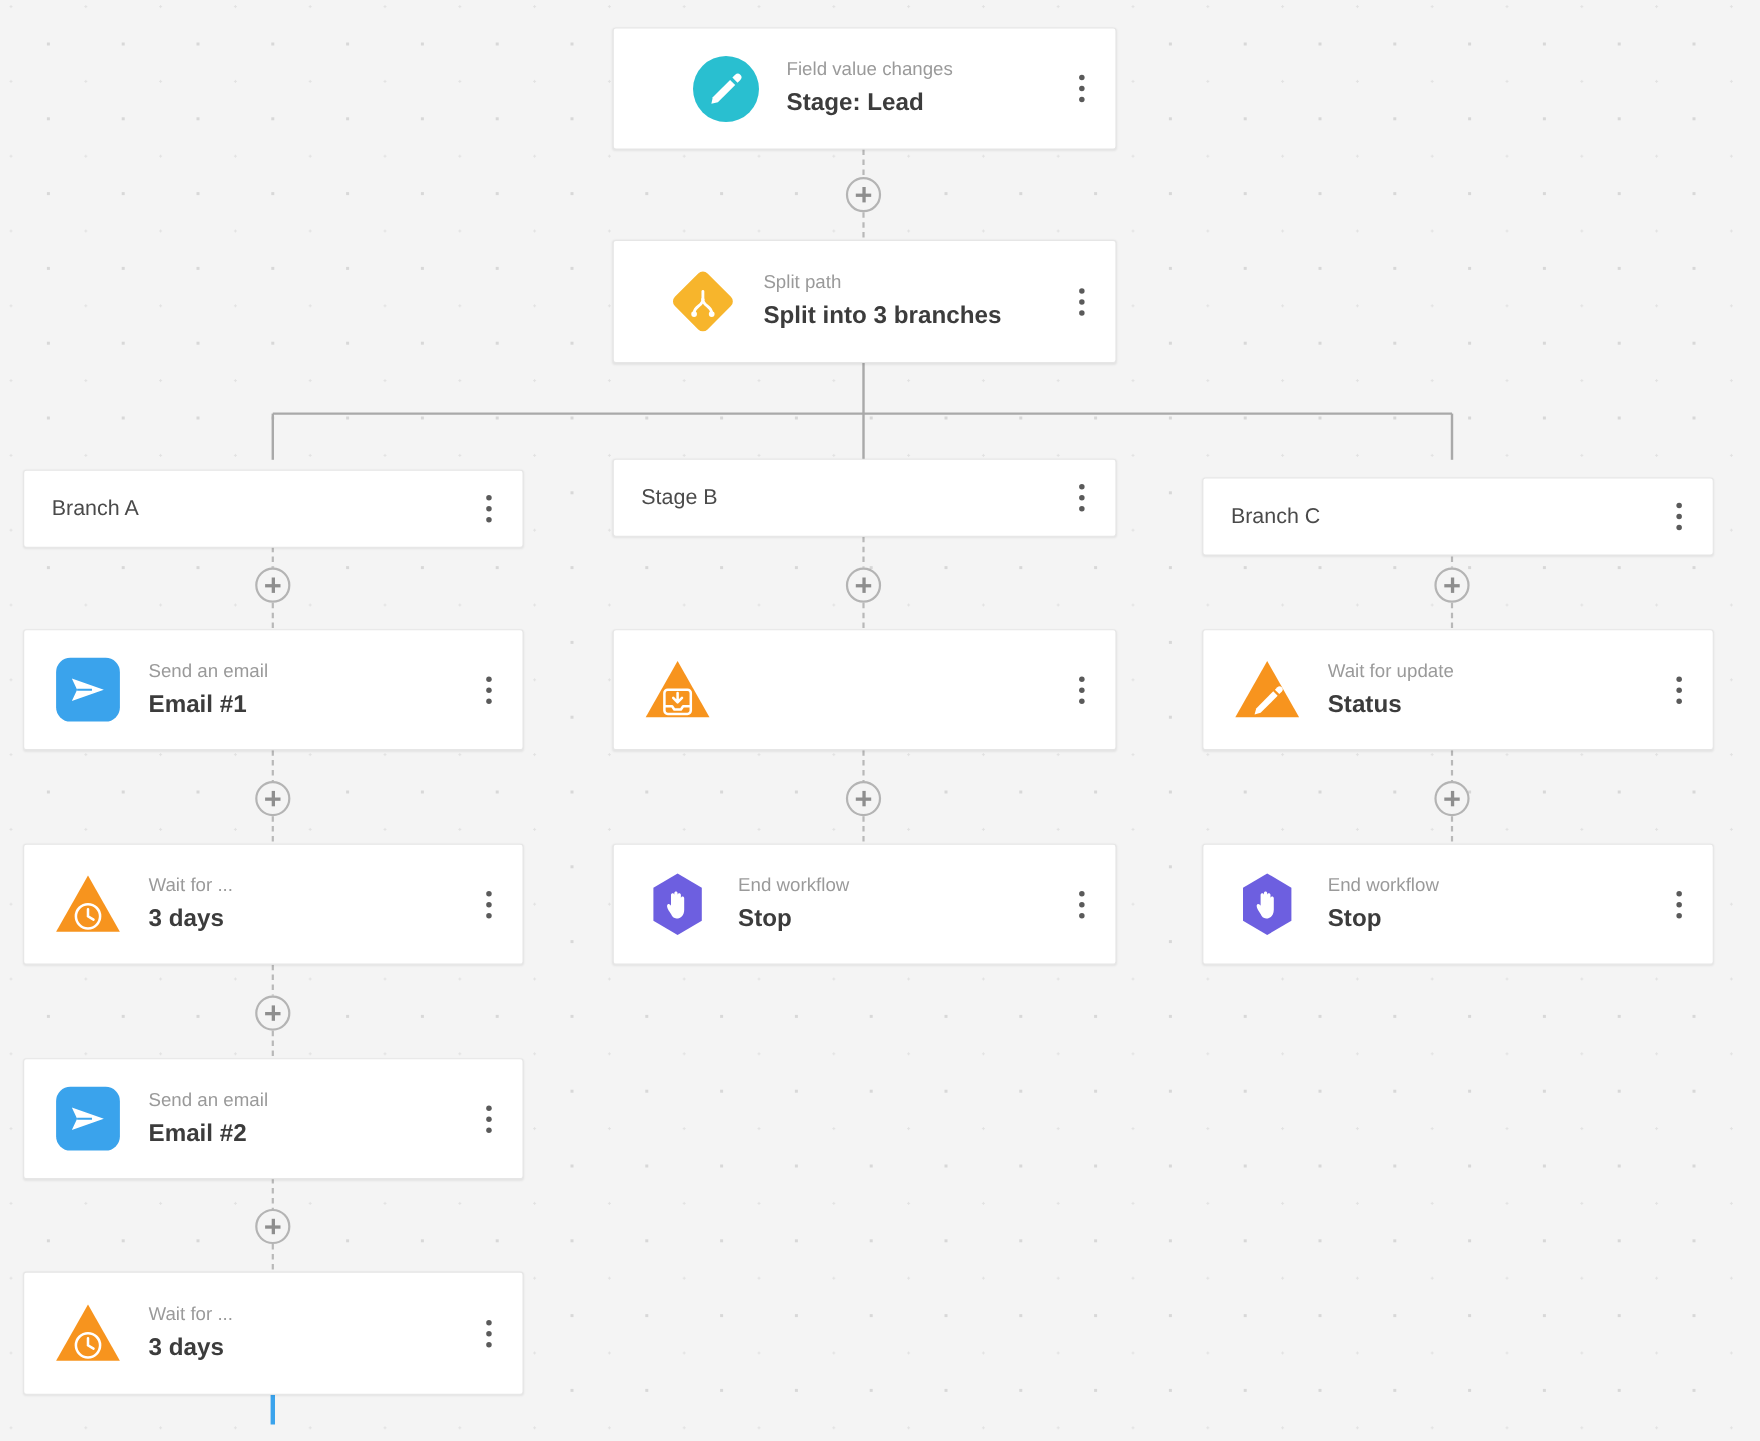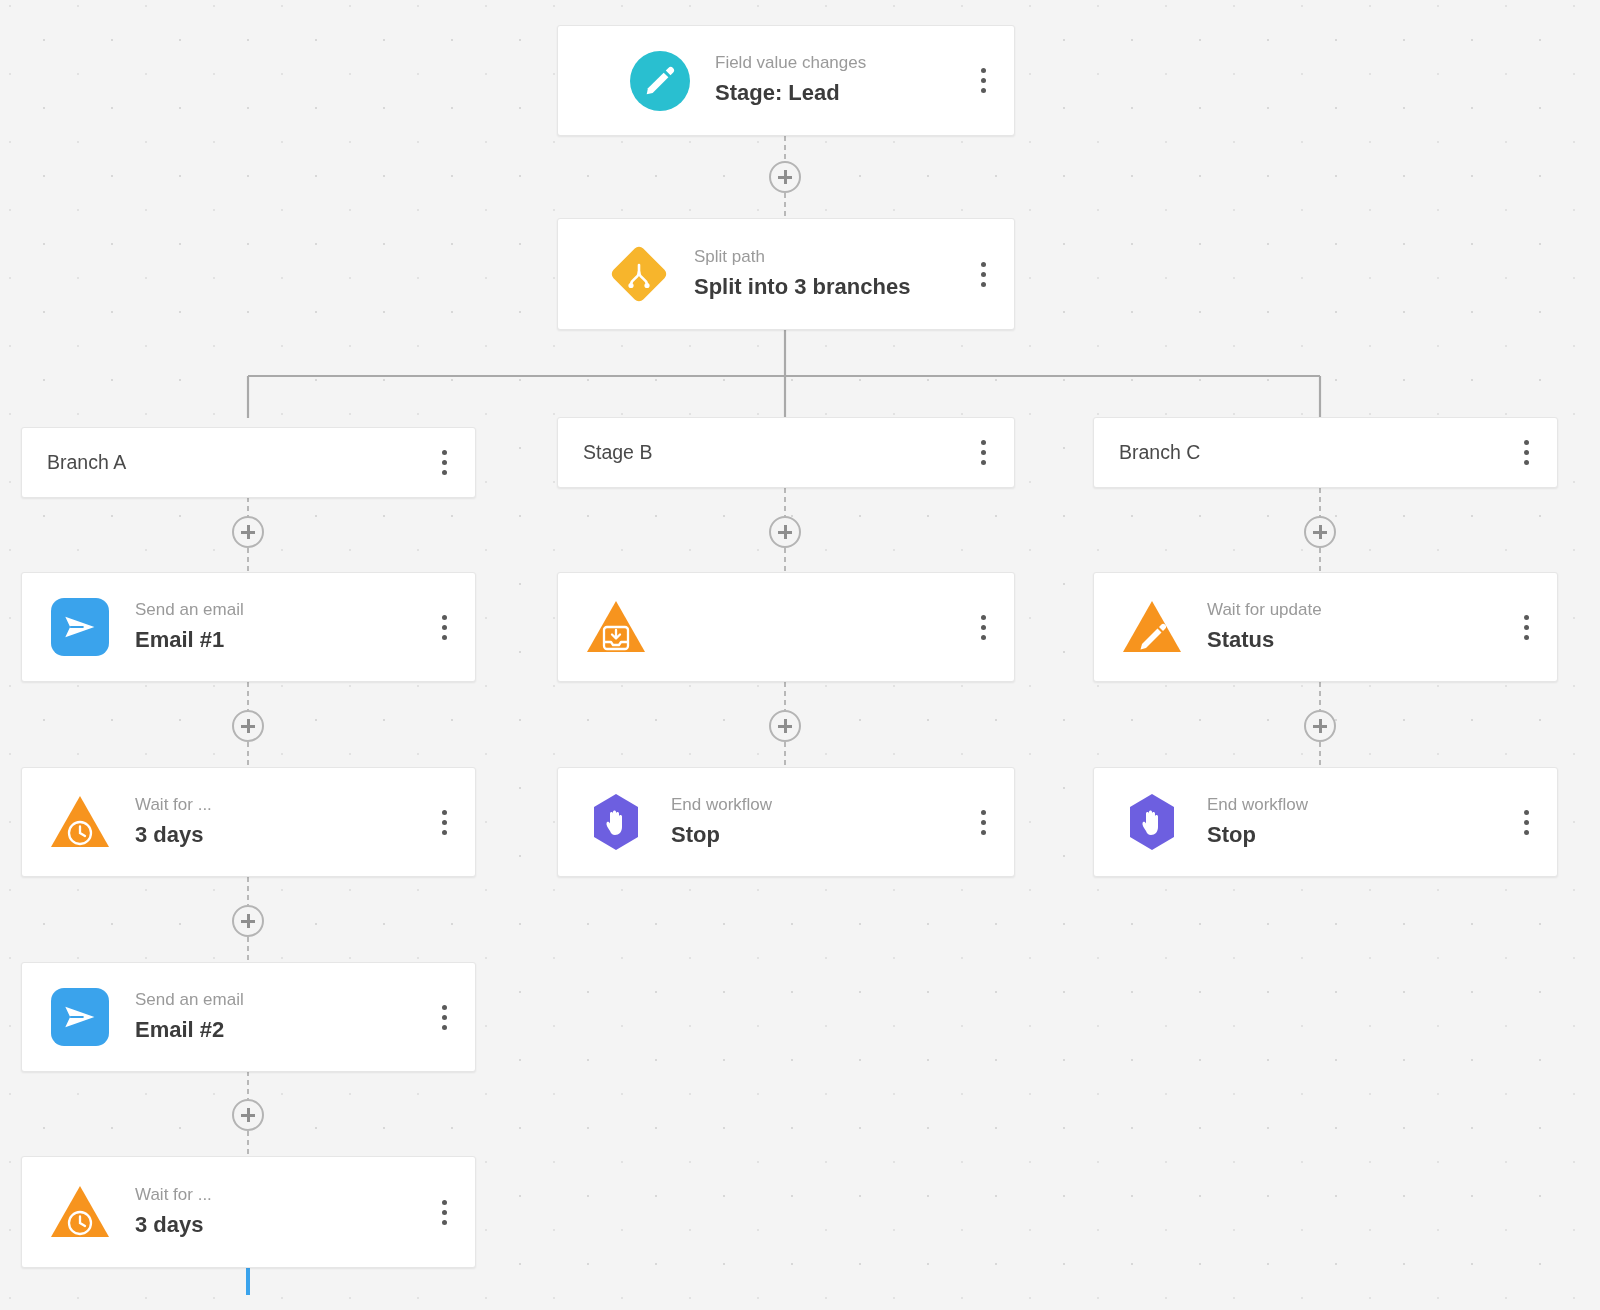--- a/index.html
+++ b/index.html
@@ -206,21 +206,21 @@
 
 <div class="card branch-card" style="left:557px; top:417px; width:458px; height:71px;">
   <div class="branch-label">Stage B</div>
   <div class="kebab">
       <i></i>
       <i></i>
       <i></i>
     </div>
 </div>
 
-<div class="card branch-card" style="left:1093px; top:417px; width:465px; height:71px;">
+<div class="card branch-card" style="left:1093px; top:434px; width:465px; height:71px;">
   <div class="branch-label">Branch C</div>
   <div class="kebab">
       <i></i>
       <i></i>
       <i></i>
     </div>
 </div>
 
 <div class="plus" style="left:232px; top:516px;"></div>
 <div class="plus" style="left:769px; top:516px;"></div>

